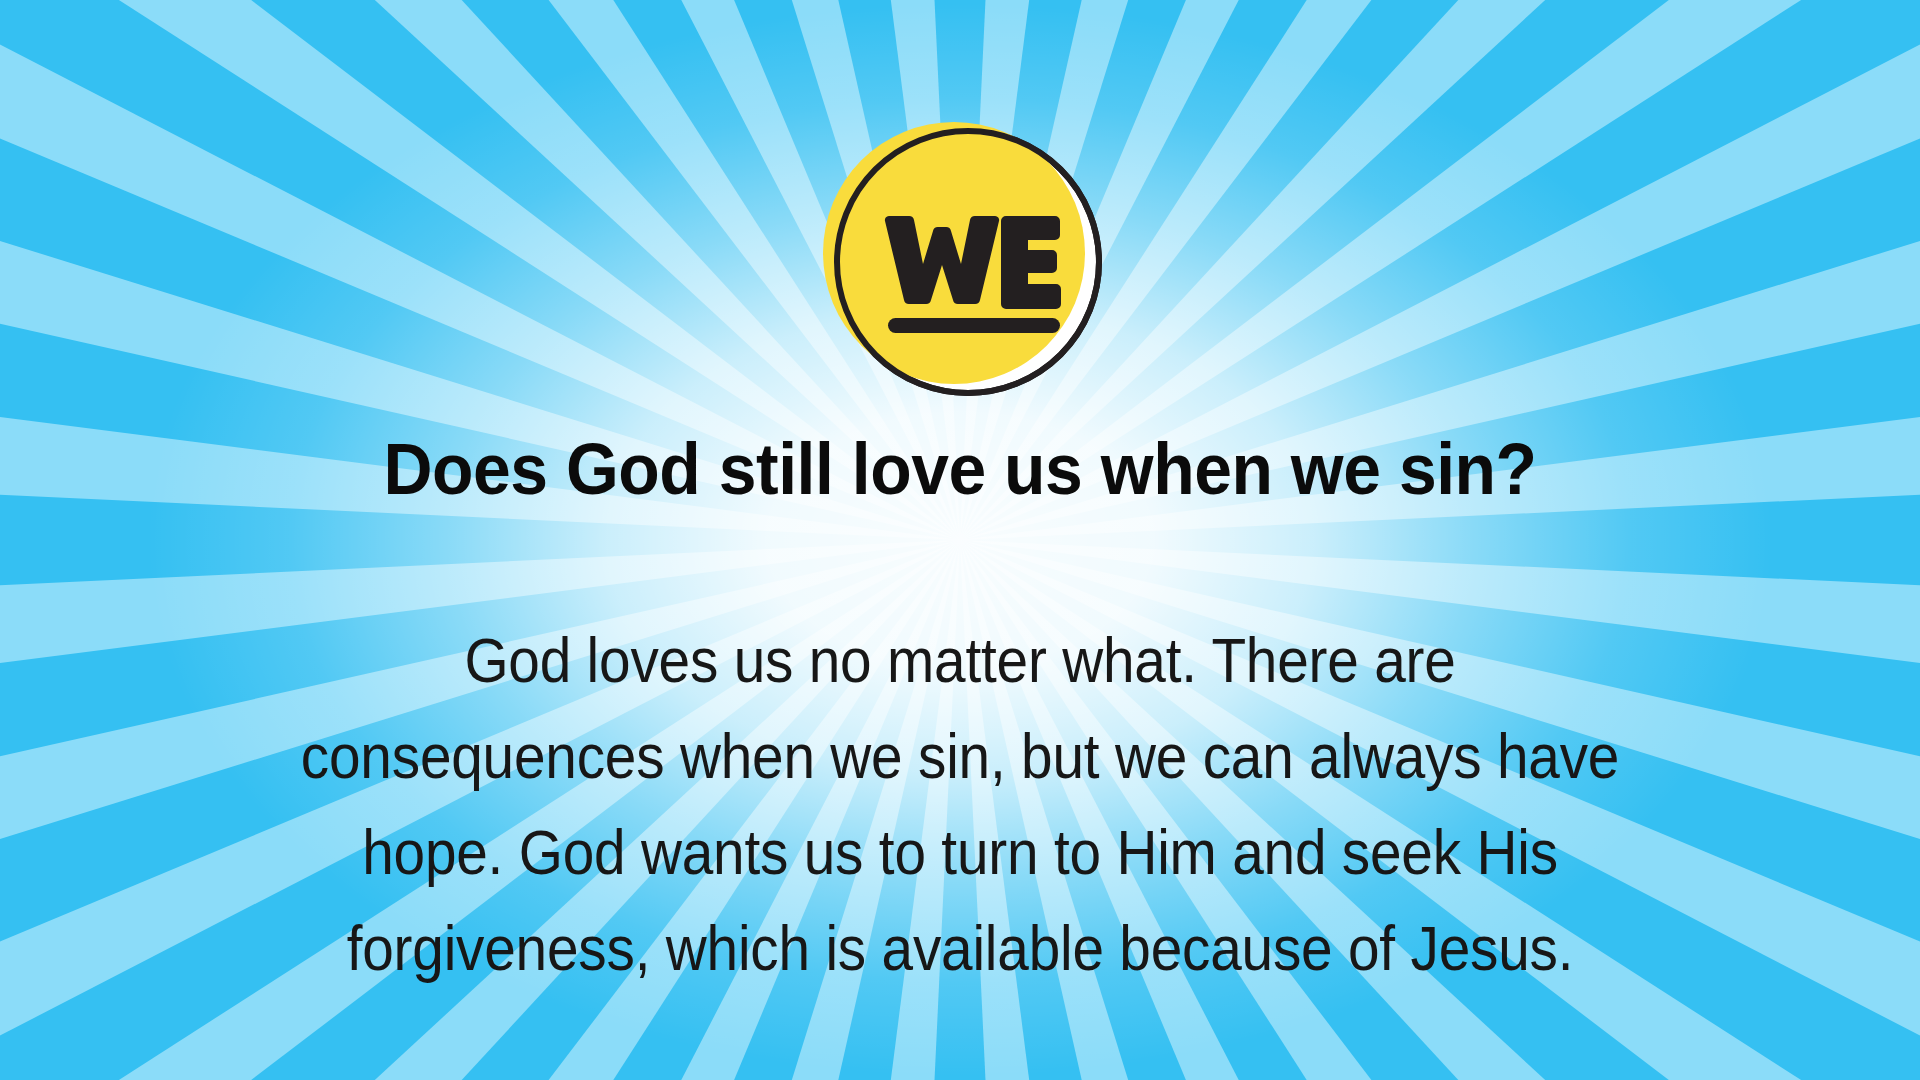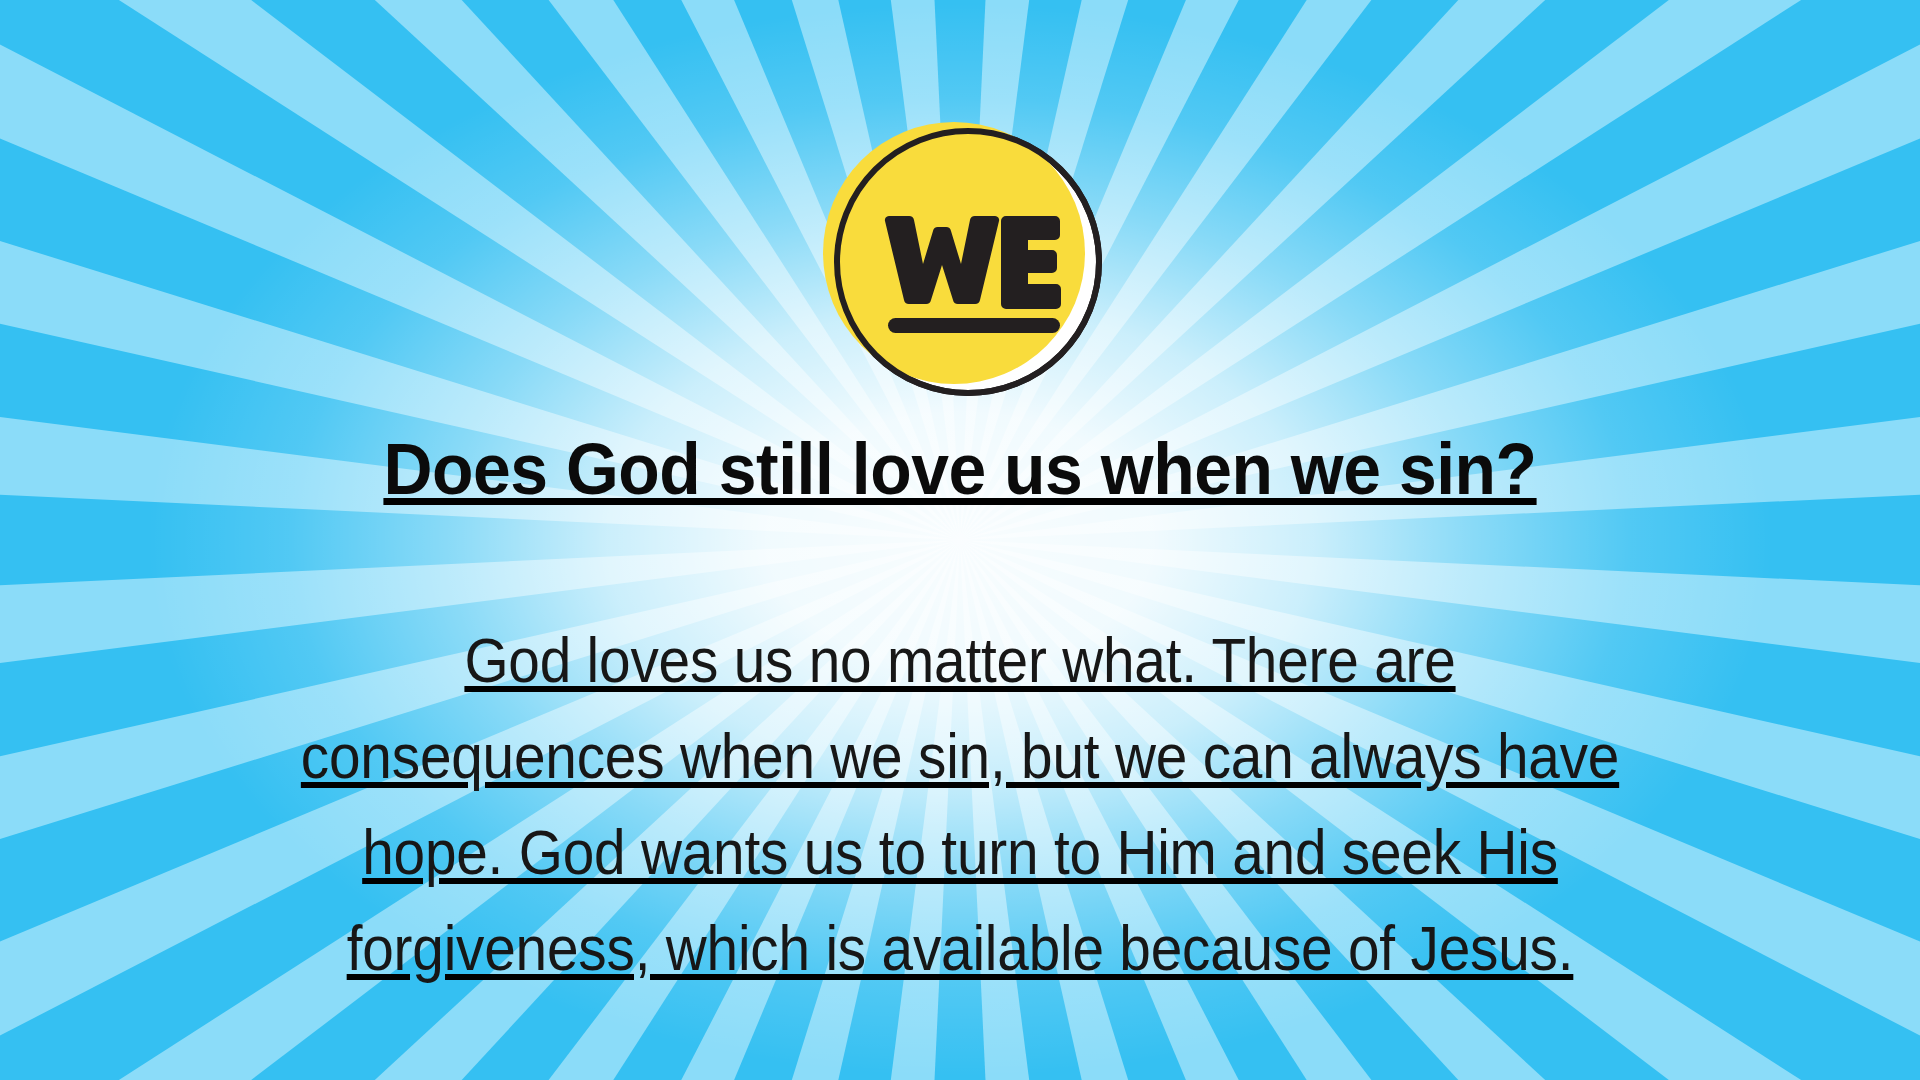--- a/index.html
+++ b/index.html
@@ -43,21 +43,20 @@
         rgba(255,255,255,0.00) 92%);
   }
 
   
   #content {
     position: absolute;
     inset: 0;
     display: flex;
     flex-direction: column;
     align-items: center;
-    text-decoration: underline;
   }
 
   
   #logo-wrap {
     position: relative;
     margin-top: 112px;
     width: 300px;
     height: 290px;
   }
   #logo-svg { display: block; width: 300px; height: 290px; }

